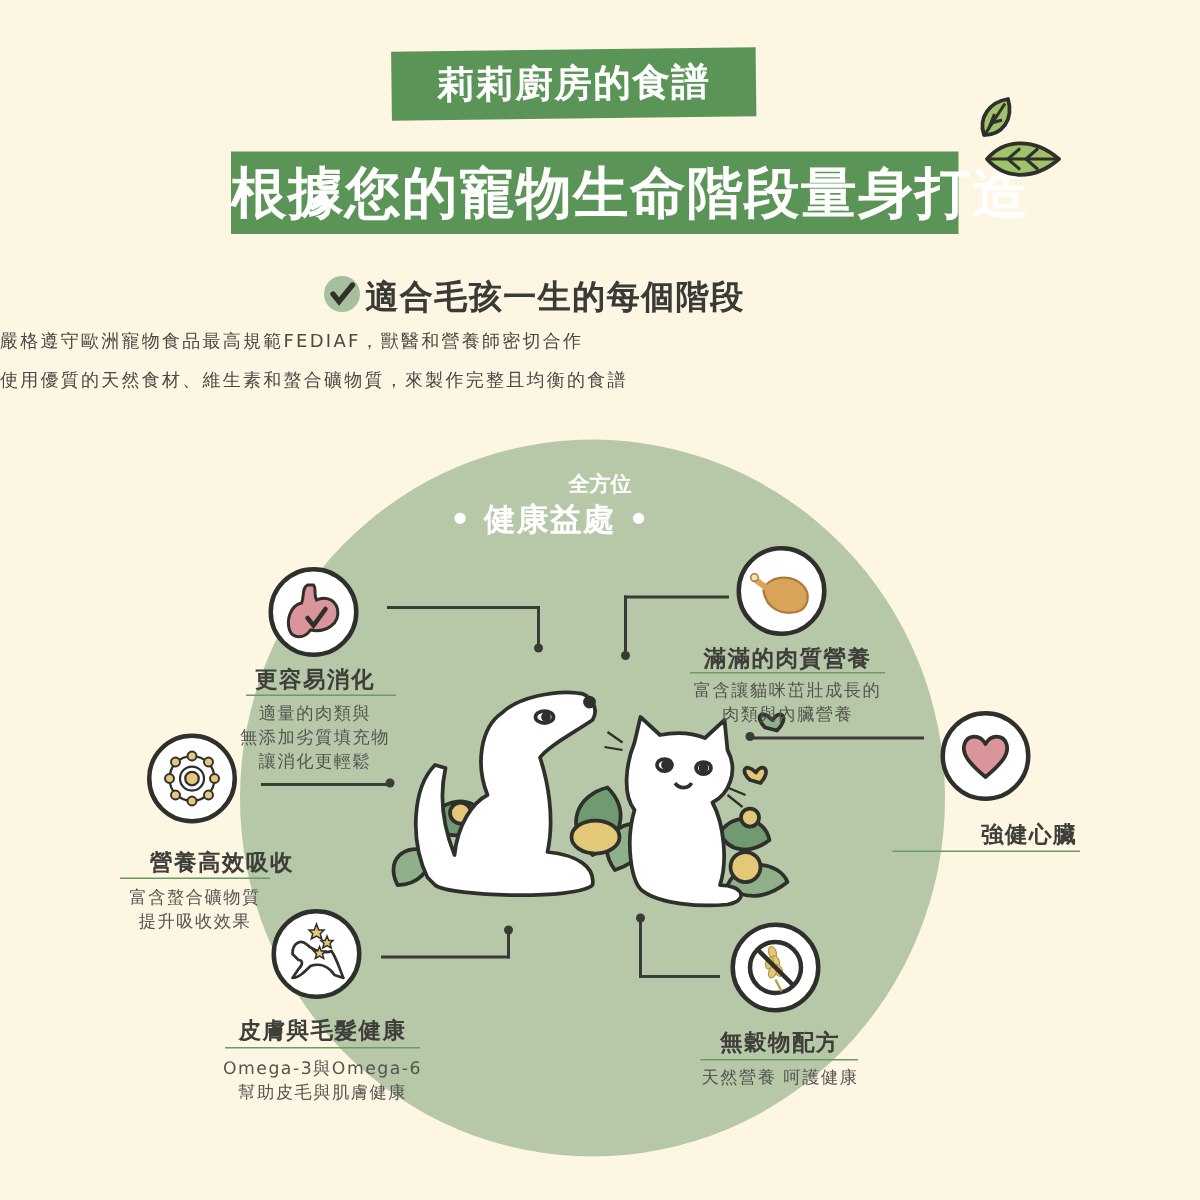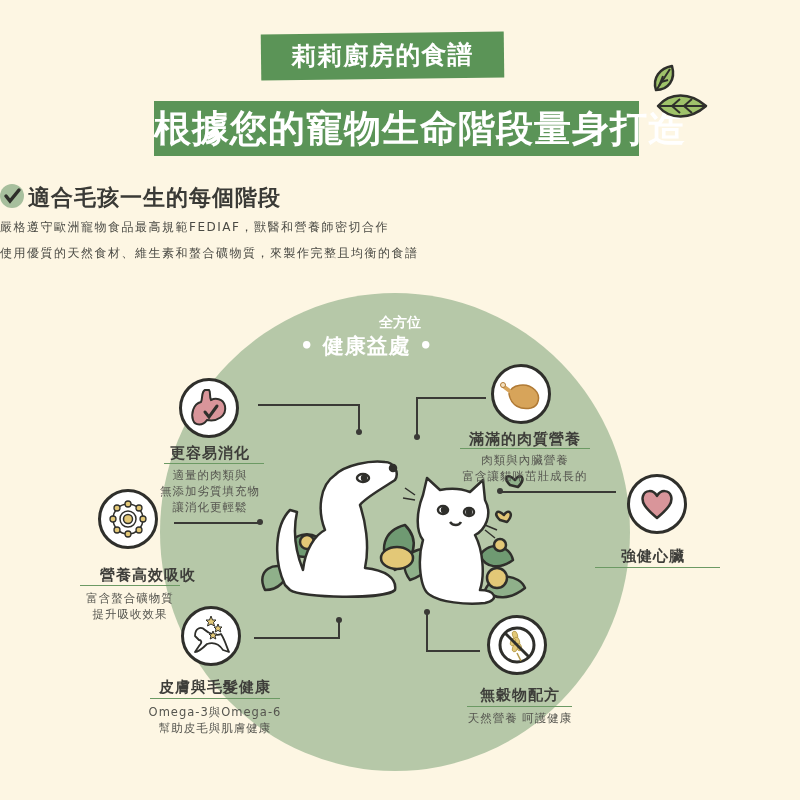--- a/index.html
+++ b/index.html
@@ -2,21 +2,21 @@
 <html><head>
 <meta charset="utf-8">
 <style>
   * { box-sizing: border-box; margin: 0; padding: 0; }
   html, body { width: 800px; height: 800px; overflow: hidden; }
   body { background: #fdf6e3; font-family: "DejaVu Sans", "Liberation Sans", sans-serif; position: relative; color: #4a4a44; }
   .abs { position: absolute; }
   .banner { background: #5b9457; color: #ffffff; font-weight: bold; text-align: center; white-space: nowrap; }
   .banner1 { left: 261px; top: 33px; width: 243px; height: 46px; font-size: 25px; line-height: 46px; transform: rotate(-0.7deg); letter-spacing: 1px; }
   .banner2 { left: 154px; top: 101px; width: 485px; height: 55px; font-size: 37px; line-height: 55px; letter-spacing: 1px; }
-  .subhead { left: 0; width: 712px; top: 183px; text-align: left; font-size: 22px; font-weight: bold; color: #3a3a36; letter-spacing: 1px; }
+  .subhead { left: 0; width: 712px; top: 183px; text-align: center; font-size: 22px; font-weight: bold; color: #3a3a36; letter-spacing: 1px; }
   .subhead .chk { display: inline-block; width: 24px; height: 24px; border-radius: 50%; background: #a7bf9d; vertical-align: -3px; margin-right: 4px; position: relative; }
   .desc { left: 0; width: 700px; font-size: 12px; color: #4a4a44; letter-spacing: 1.5px; }
   .desc1 { top: 219px; }
   .desc2 { top: 245px; }
   .bigcircle { left: 160px; top: 293px; width: 470px; height: 478px; border-radius: 50%; background: #b6c8a8; }
   .center-sub { left: 300px; width: 200px; top: 314px; text-align: center; color: #ffffff; font-size: 14px; font-weight: bold; }
   .center-main { left: 300px; width: 200px; top: 332px; text-align: left; color: #ffffff; font-size: 21px; font-weight: bold; letter-spacing: 1px; }
   .icircle { width: 60px; height: 60px; border-radius: 50%; background: #ffffff; border: 3px solid #2f2f2b; box-shadow: 0 0 0 3px #ffffff inset; display: flex; align-items: center; justify-content: center; }
   .ititle { font-size: 15px; font-weight: bold; color: #3e3e3a; text-align: center; letter-spacing: 1px; white-space: nowrap; }
   .uline { height: 1px; background: #6c9a64; }
@@ -138,22 +138,22 @@
 <div class="abs icircle" style="left:491px;top:364px;">
   <svg width="44" height="44" viewBox="0 0 44 44">
     <path d="M10 22 C12 12 28 10 36 18 C42 24 40 34 32 36 C22 38 12 34 10 22 Z" fill="#d7a45a" stroke="#b07a35" stroke-width="1.5"></path>
     <path d="M12 20 L4 14" stroke="#d7a45a" stroke-width="4" stroke-linecap="round"></path>
     <circle cx="4" cy="13" r="2.5" fill="#f3e0c0" stroke="#b07a35" stroke-width="1"></circle>
   </svg>
 </div>
 <div class="abs ititle" style="left:455px;top:430px;width:140px;">滿滿的肉質營養</div>
 <div class="abs uline" style="left:460px;top:448px;width:130px;"></div>
 <div class="abs itext" style="left:445px;top:452px;width:160px;">
+  <div>富含讓貓咪茁壯成長的</div>
   <div>肉類與內臟營養</div>
-  <div>富含讓貓咪茁壯成長的</div>
 </div>
 
 <div class="abs icircle" style="left:98px;top:489px;">
   <svg width="46" height="46" viewBox="0 0 46 46">
     <circle cx="23" cy="23" r="15" fill="none" stroke="#2f2f2b" stroke-width="1.5"></circle>
     <circle cx="23" cy="23" r="8" fill="none" stroke="#2f2f2b" stroke-width="1.5"></circle>
     <circle cx="23" cy="23" r="4.5" fill="#e3c877" stroke="#2f2f2b" stroke-width="1.5"></circle>
     <g fill="#e3c877" stroke="#2f2f2b" stroke-width="1.3">
       <circle cx="23" cy="8" r="3"></circle>
         <circle cx="34" cy="12" r="3"></circle>
@@ -171,21 +171,21 @@
 <div class="abs itext" style="left:60px;top:590px;width:140px;">
   <div>富含螯合礦物質</div>
   <div>提升吸收效果</div>
 </div>
 
 <div class="abs icircle" style="left:627px;top:474px;">
   <svg width="40" height="40" viewBox="0 0 40 40">
     <path d="M20 34 C8 24 4 18 6 12 C8 6 16 5 20 12 C24 5 32 6 34 12 C36 18 32 24 20 34 Z" fill="#d9959a" stroke="#2f2f2b" stroke-width="2.5" stroke-linejoin="round"></path>
   </svg>
 </div>
-<div class="abs ititle" style="left:588px;top:547px;width:130px;">強健心臟</div>
+<div class="abs ititle" style="left:621px;top:547px;width:130px;">強健心臟</div>
 <div class="abs uline" style="left:595px;top:567px;width:125px;"></div>
 <div class="abs itext" style="left:580px;top:571px;width:160px;">
 </div>
 
 <div class="abs icircle" style="left:181px;top:606px;">
   <svg width="44" height="44" viewBox="0 0 44 44">
     <path d="M6 22 C6 14 12 12 16 16 C20 20 28 22 32 20 C36 26 38 34 40 38 L34 36 C30 30 24 28 18 30 C14 34 10 38 6 38 L10 32 C14 28 12 26 10 26 Z" fill="#ffffff" stroke="#2f2f2b" stroke-width="1.8" stroke-linejoin="round"></path>
     <g fill="#e3c877" stroke="#2f2f2b" stroke-width="1">
       <path d="M22 2 L23.5 6 L27 6 L24.5 8.5 L25.5 12 L22 10 L18.5 12 L19.5 8.5 L17 6 L20.5 6 Z"></path>
       <path d="M29 10 L30.2 13 L33 13 L31 15 L31.8 18 L29 16.4 L26.2 18 L27 15 L25 13 L27.8 13 Z"></path>

